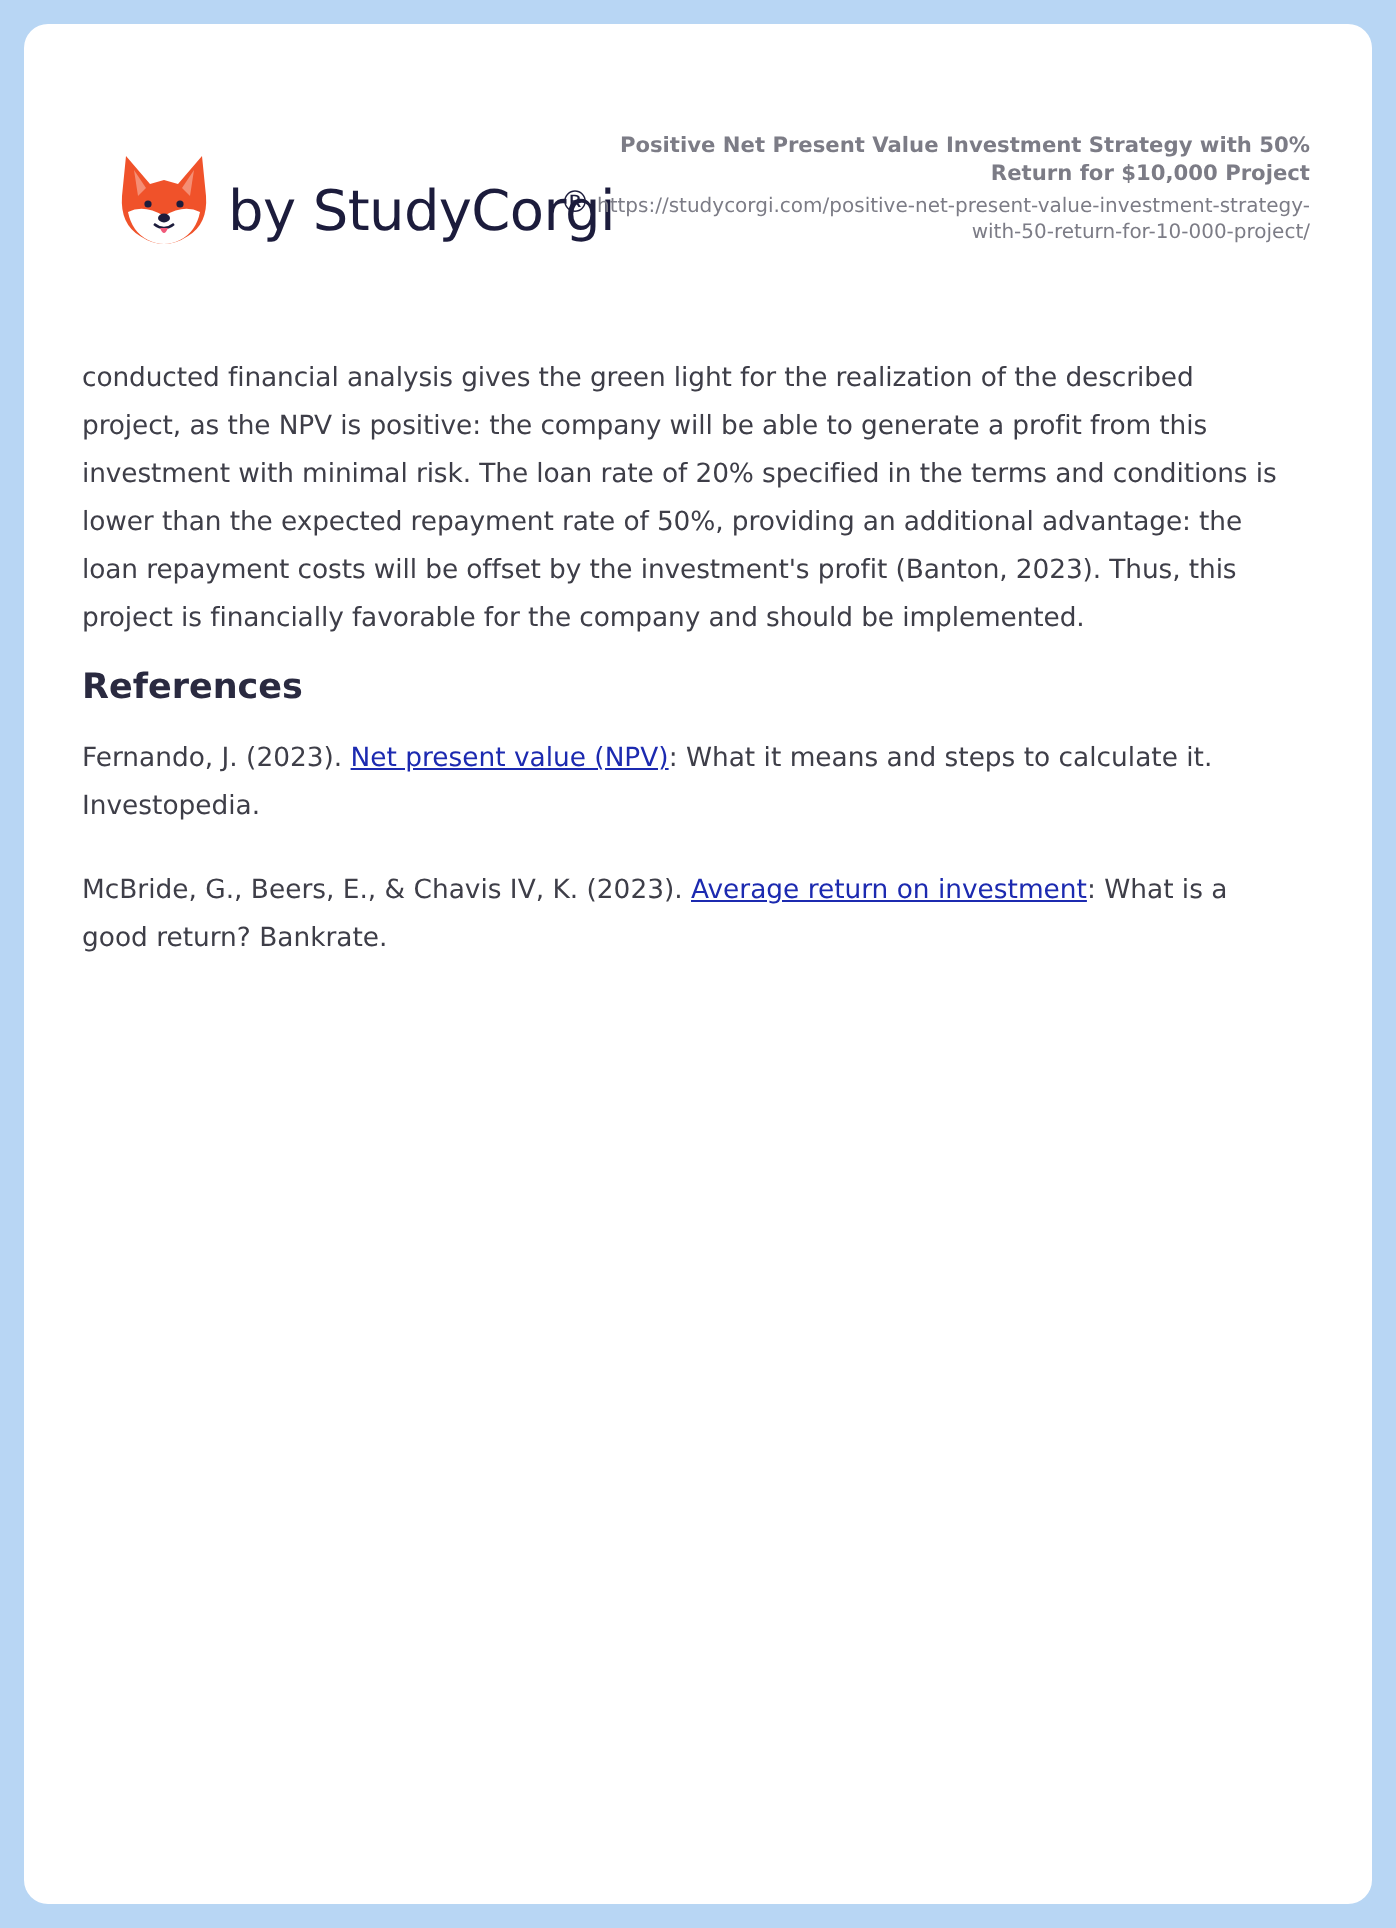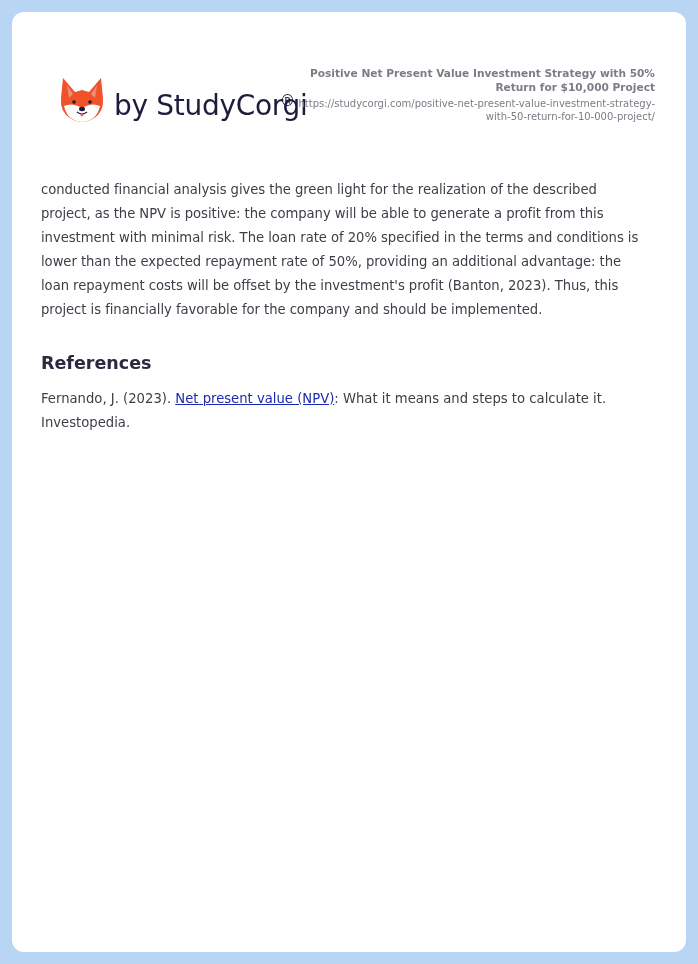--- a/index.html
+++ b/index.html
@@ -87,21 +87,21 @@
       width: 600px;
       font-family: "DejaVu Sans", sans-serif;
       font-size: 13.2px;
       line-height: 24px;
       color: #3e3e48;
     }
     .para {
       letter-spacing: -0.05px;
     }
     .refs-heading {
-      margin-top: 29px;
+      margin-top: 10px;
       font-family: "DejaVu Sans", sans-serif;
       font-weight: bold;
       font-size: 17.5px;
       line-height: 24px;
       color: #2a2a40;
     }
     .ref {
       margin-top: 12px;
     }
     .ref + .ref {
@@ -149,14 +149,17 @@
   <div class="content">
     <p class="para">conducted financial analysis gives the green light for the realization of the described project, as the NPV is positive: the company will be able to generate a profit from this investment with minimal risk. The loan rate of 20% specified in the terms and conditions is lower than the expected repayment rate of 50%, providing an additional advantage: the loan repayment costs will be offset by the investment's profit (Banton, 2023). Thus, this project is financially favorable for the company and should be implemented.</p>
 
     <h2 class="refs-heading">References</h2>
 
 
     <p class="ref">
       <span>Fernando, J. (2023). </span><a>Net present value (NPV)</a><span>: What it means and steps to calculate it. Investopedia.</span>
     </p>
 
+    <p class="ref">
+      <span>McBride, G., Beers, E., &amp; Chavis IV, K. (2023). </span><a>Average return on investment</a><span>: What is a good return? Bankrate.</span>
+    </p>
   </div>
 </div>
 
 </body></html>

